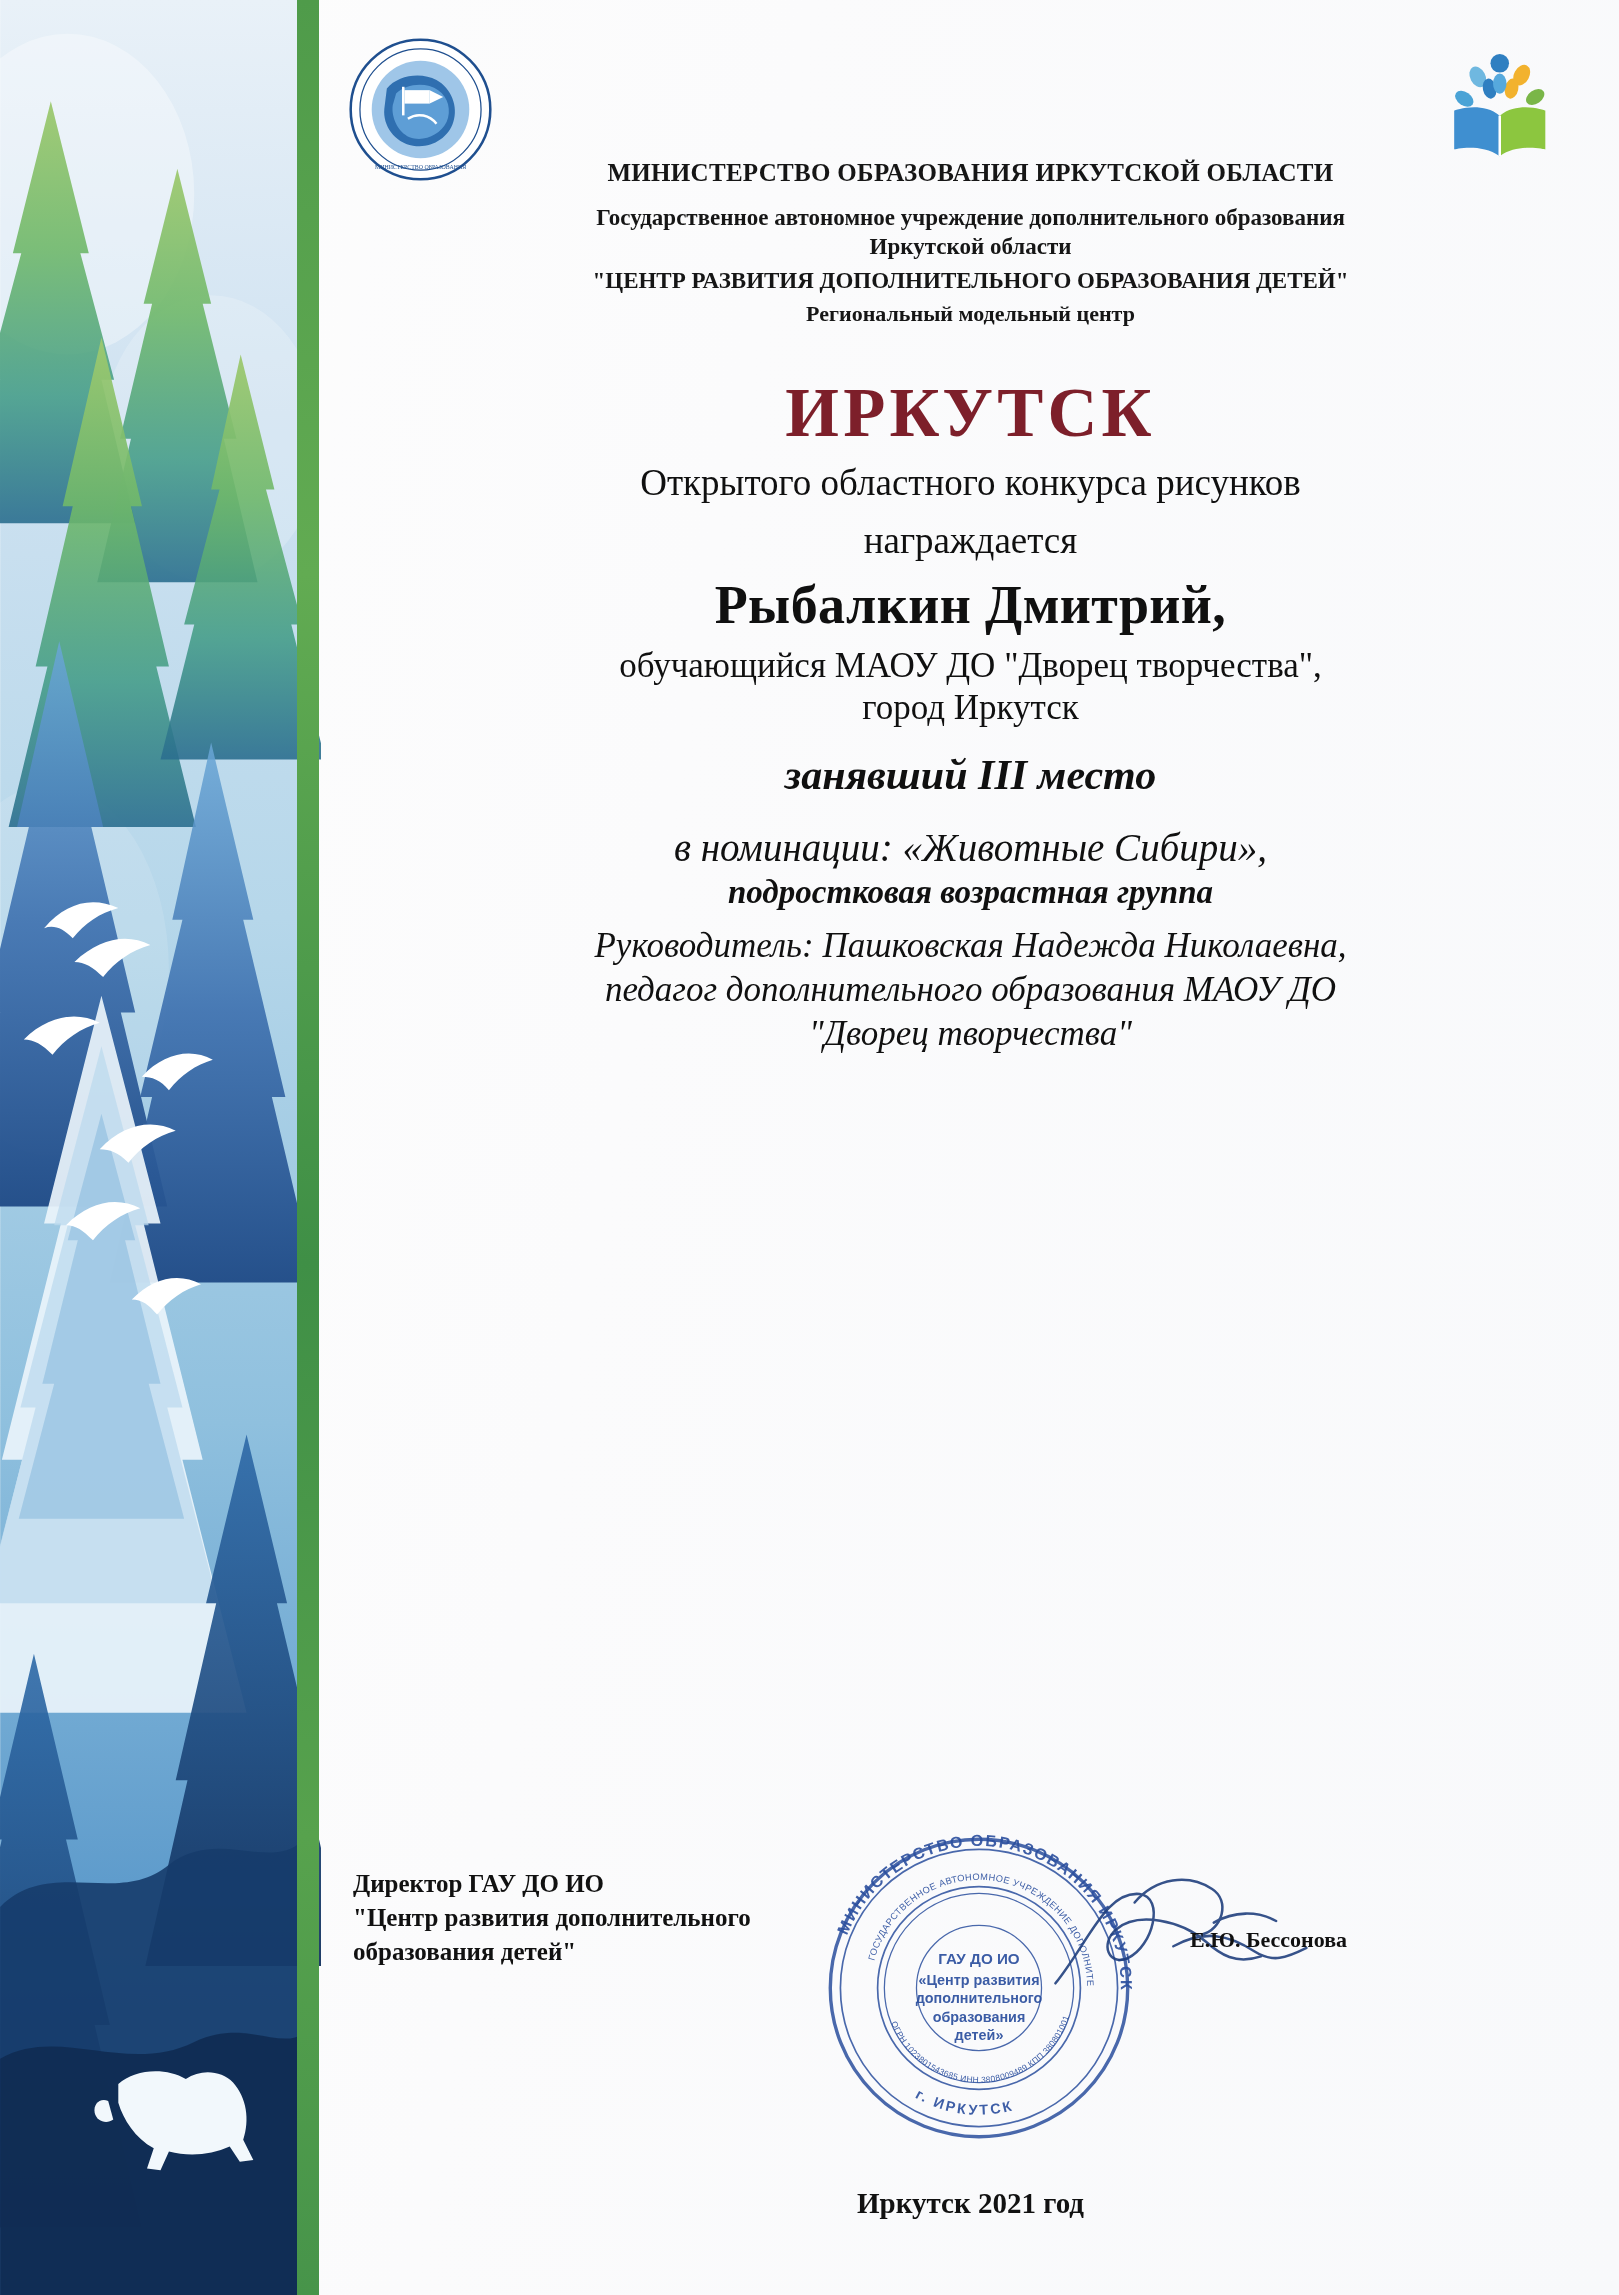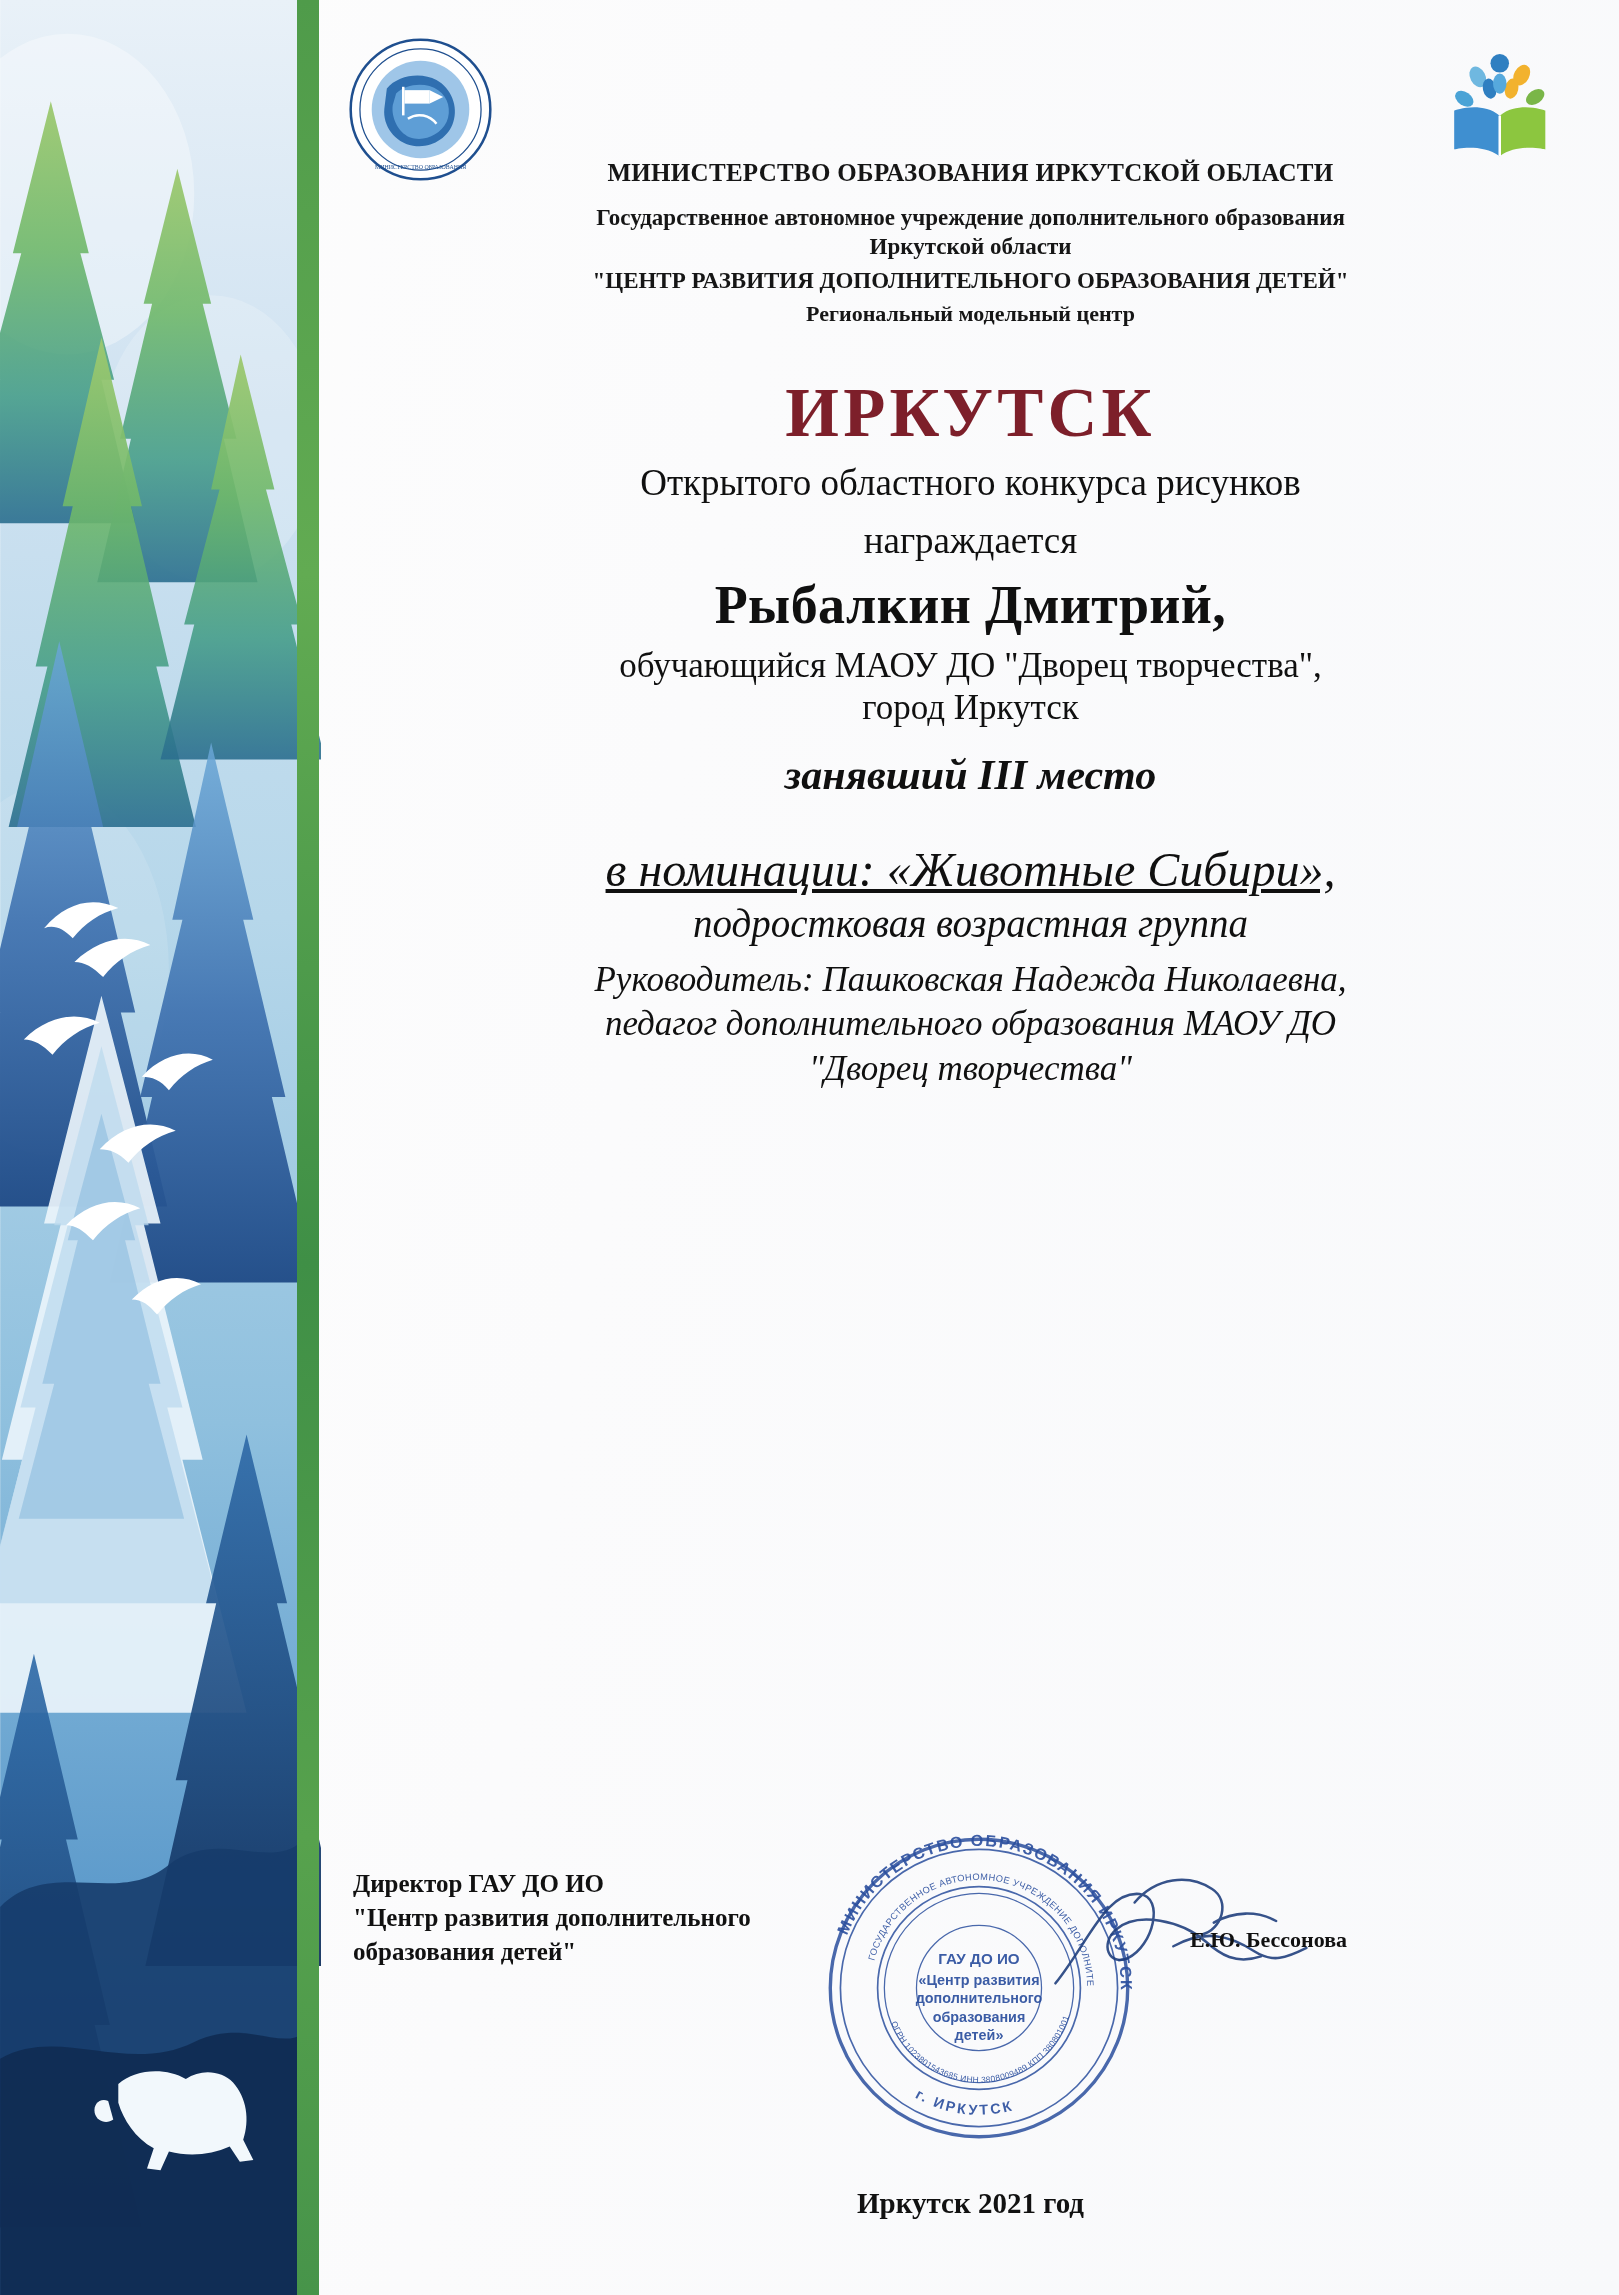--- a/index.html
+++ b/index.html
@@ -141,30 +141,30 @@
     font-size: 35px;
     line-height: 1.2;
   }
   .place {
     font-size: 42px;
     font-style: italic;
     font-weight: bold;
     margin-top: 22px;
   }
   .nomination {
-    font-size: 48px;
-    font-style: italic;
-    margin-top: 41px;
+    font-size: 39px;
+    font-style: italic;
+    margin-top: 25px;
     line-height: 1.25;
-    text-decoration: underline;
   }
   .age-group {
-    font-size: 39px;
+    font-size: 33px;
     font-style: italic;
     line-height: 1.25;
+    font-weight: bold;
   }
   .supervisor {
     font-size: 35px;
     font-style: italic;
     margin-top: 10px;
     line-height: 1.26;
   }
   .supervisor-role {
     font-size: 35px;
     font-style: italic;

